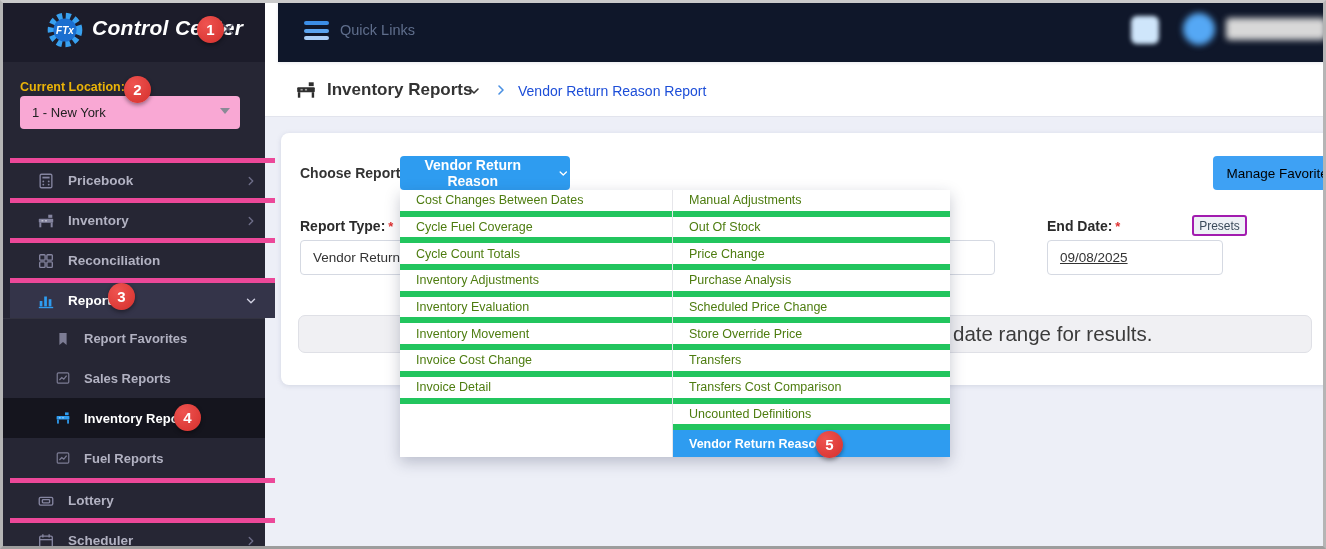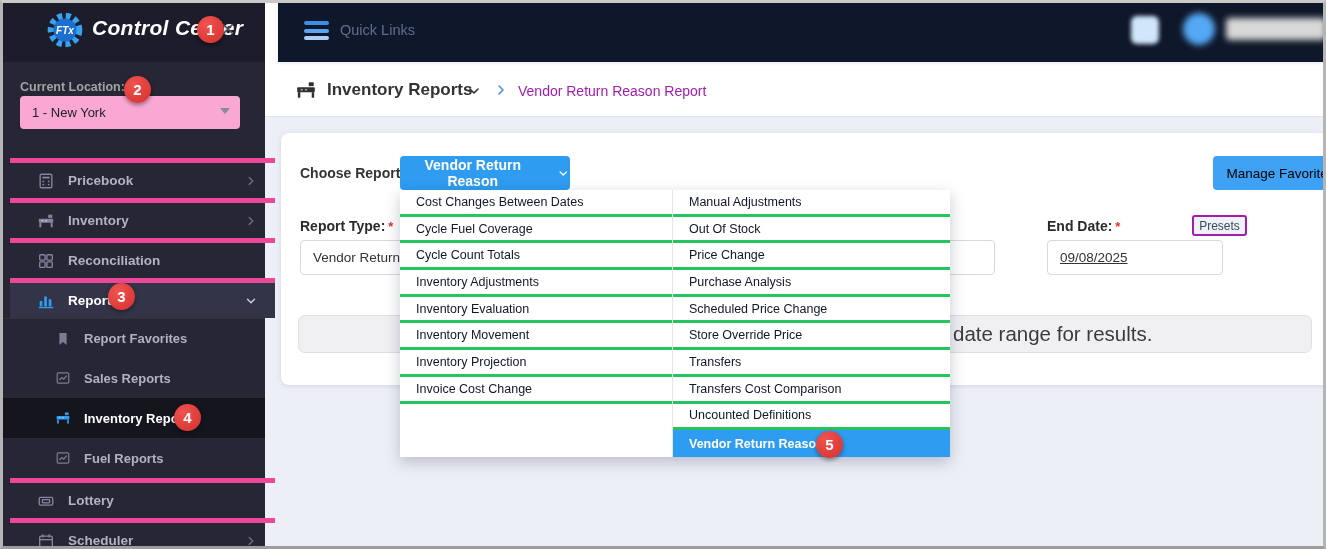--- a/index.html
+++ b/index.html
@@ -11,21 +11,21 @@
 
   
   .sidebar { position:absolute; left:0; top:0; width:265px; height:549px; background:#262634; z-index:5; }
   .logo-bar { position:absolute; left:0; top:0; width:100%; height:62px; background:#1c1c2a; }
   .gear-wrap { position:absolute; left:44px; top:9px; width:42px; height:42px; color:#38a1f0; }
   .gear-core-text { position:absolute; left:0; top:0; width:42px; height:42px; display:flex; align-items:center; justify-content:center;
     color:#fff; font-size:10px; font-weight:bold; font-style:italic; }
   .brand-text { position:absolute; left:92px; top:16px; color:#fff; font-size:21px; font-weight:bold; font-style:italic; letter-spacing:.3px; }
   .close-x { position:absolute; left:219px; top:20px; width:18px; height:18px; color:#4e4e5e; }
 
-  .loc-label { position:absolute; left:20px; top:80px; color:#a3a3a3; font-size:12.5px; font-weight:bold; }
+  .loc-label { position:absolute; left:20px; top:80px; color:#eab308; font-size:12.5px; font-weight:bold; }
   .loc-select { position:absolute; left:20px; top:96px; width:220px; height:33px; background:#f9a8d4; border-radius:4px;
     display:flex; align-items:center; padding-left:12px; font-size:13px; color:#222; cursor:pointer; }
   .loc-caret { position:absolute; right:10px; top:12px; width:0; height:0; border-left:5px solid transparent;
     border-right:5px solid transparent; border-top:6px solid #8a8a96; }
 
   .side-row { position:absolute; left:0; width:265px; height:40px; display:flex; align-items:center;
     padding-left:27px; gap:13px; color:#b2b2c2; font-size:13.5px; font-weight:600; cursor:pointer; }
   .side-row.sub { padding-left:55px; font-size:13px;text-align:center; }
   .side-row.sep { border-top:5px solid #ec4899;margin-left:10px; }
   .side-row.open { background:#343449; color:#fff; }
@@ -46,21 +46,21 @@
   .blur-sq { position:absolute; left:853px; top:16px; width:28px; height:28px; border-radius:6px; background:#cfe6fb; filter:blur(2px); }
   .blur-circle { position:absolute; left:905px; top:13px; width:32px; height:32px; border-radius:50%; background:#55a8f5; filter:blur(3px); }
   .blur-name { position:absolute; left:948px; top:18px; width:100px; height:22px; border-radius:4px; background:#d8d8d8; filter:blur(3px); }
 
   .crumb-bar { position:absolute; left:265px; top:62px; width:1061px; height:55px; background:#fff;
     border-bottom:1px solid #e2e4ed; z-index:3; }
   .crumb-ic { position:absolute; left:30px; top:17px; width:22px; height:22px; color:#2e2e2e; }
   .crumb-section { position:absolute; left:62px; top:18px; font-size:17px; font-weight:bold; color:#333; cursor:pointer; }
   .crumb-dd { position:absolute; left:201px; top:21px; width:16px; height:16px; color:#333; }
   .crumb-gt { position:absolute; left:228px; top:20px; width:16px; height:16px; color:#4a90e2; }
-  .crumb-page { position:absolute; left:253px; top:21px; font-size:14px; color:#a21caf; }
+  .crumb-page { position:absolute; left:253px; top:21px; font-size:14px; color:#1d4ed8; }
 
   .btn { position:absolute; height:32px; top:74px; border-radius:4px; display:flex; align-items:center;
     justify-content:center; gap:8px; font-size:13.5px; cursor:pointer; border:none; font-family:inherit; }
   .btn-cancel { left:567px; width:60px; background:#f5f6f8; border:1px solid #c5cdd9; color:#333; }
   .btn-blue { background:#2e9cf0; color:#fff; }
   .btn-teal { background:#2abfa3; color:#fff; font-size:14px; }
   .btn-ic { width:15px; height:15px; color:#fff; }
   .btn-chev { width:13px; height:13px; color:#fff; margin-left:4px; }
 
   
@@ -80,22 +80,22 @@
     justify-content:center; cursor:pointer; z-index:4; }
   .banner { position:absolute; left:298px; top:315px; width:1014px; height:38px; background:#f0f0f3;
     border:1px solid #dfe0e6; border-radius:7px; z-index:4; display:flex; align-items:center; }
   .banner-text { padding-left:654px; font-size:20.5px; color:#3b3b3b; white-space:nowrap; }
 
   
   .menu { position:absolute; left:400px; top:190px; width:550px; height:267px; background:#fff; z-index:20;
     box-shadow:0 5px 14px rgba(30,40,70,.25); display:flex; }
   .menu-col { width:272px; display:grid; grid-template-rows:repeat(10, 26.7px); }
   .menu-col.right { width:278px; border-left:1px solid #e6e6ea; }
-  .menu-cell { display:flex; align-items:center; padding-left:16px; font-size:12.5px; color:#0f172a;
-    border-bottom:3px solid #22c55e; cursor:pointer; background:#fff; }
+  .menu-cell { display:flex; align-items:center; padding-left:16px; font-size:12.5px; color:#4d7c0f;
+    border-bottom:6px solid #22c55e; cursor:pointer; background:#fff; }
   .menu-cell.selected { background:#2e9cf0; color:#fff; font-weight:bold; border-bottom:none; }
 
   
   .step-badge { position:absolute; width:27px; height:27px; border-radius:50%; z-index:150;
     background:radial-gradient(circle at 35% 30%, #ef5350, #d4302c); box-shadow:0 2px 4px rgba(0,0,0,.4);
     color:#fff; font-size:15px; font-weight:bold; display:flex; align-items:center; justify-content:center; }
 </style>
 </head>
 <body>
 
@@ -361,22 +361,22 @@
   </div>
 
   <div class="menu">
     <div class="menu-col">
       <div class="menu-cell">Cost Changes Between Dates</div>
       <div class="menu-cell">Cycle Fuel Coverage</div>
       <div class="menu-cell">Cycle Count Totals</div>
       <div class="menu-cell">Inventory Adjustments</div>
       <div class="menu-cell">Inventory Evaluation</div>
       <div class="menu-cell">Inventory Movement</div>
-      <div class="menu-cell">Inventory Projection</div>
       <div class="menu-cell">Invoice Cost Change</div>
+      <div class="menu-cell">Invoice Detail</div>
     </div>
     <div class="menu-col right">
       <div class="menu-cell">Manual Adjustments</div>
       <div class="menu-cell">Out Of Stock</div>
       <div class="menu-cell">Price Change</div>
       <div class="menu-cell">Purchase Analysis</div>
       <div class="menu-cell">Scheduled Price Change</div>
       <div class="menu-cell">Store Override Price</div>
       <div class="menu-cell">Transfers</div>
       <div class="menu-cell">Transfers Cost Comparison</div>

